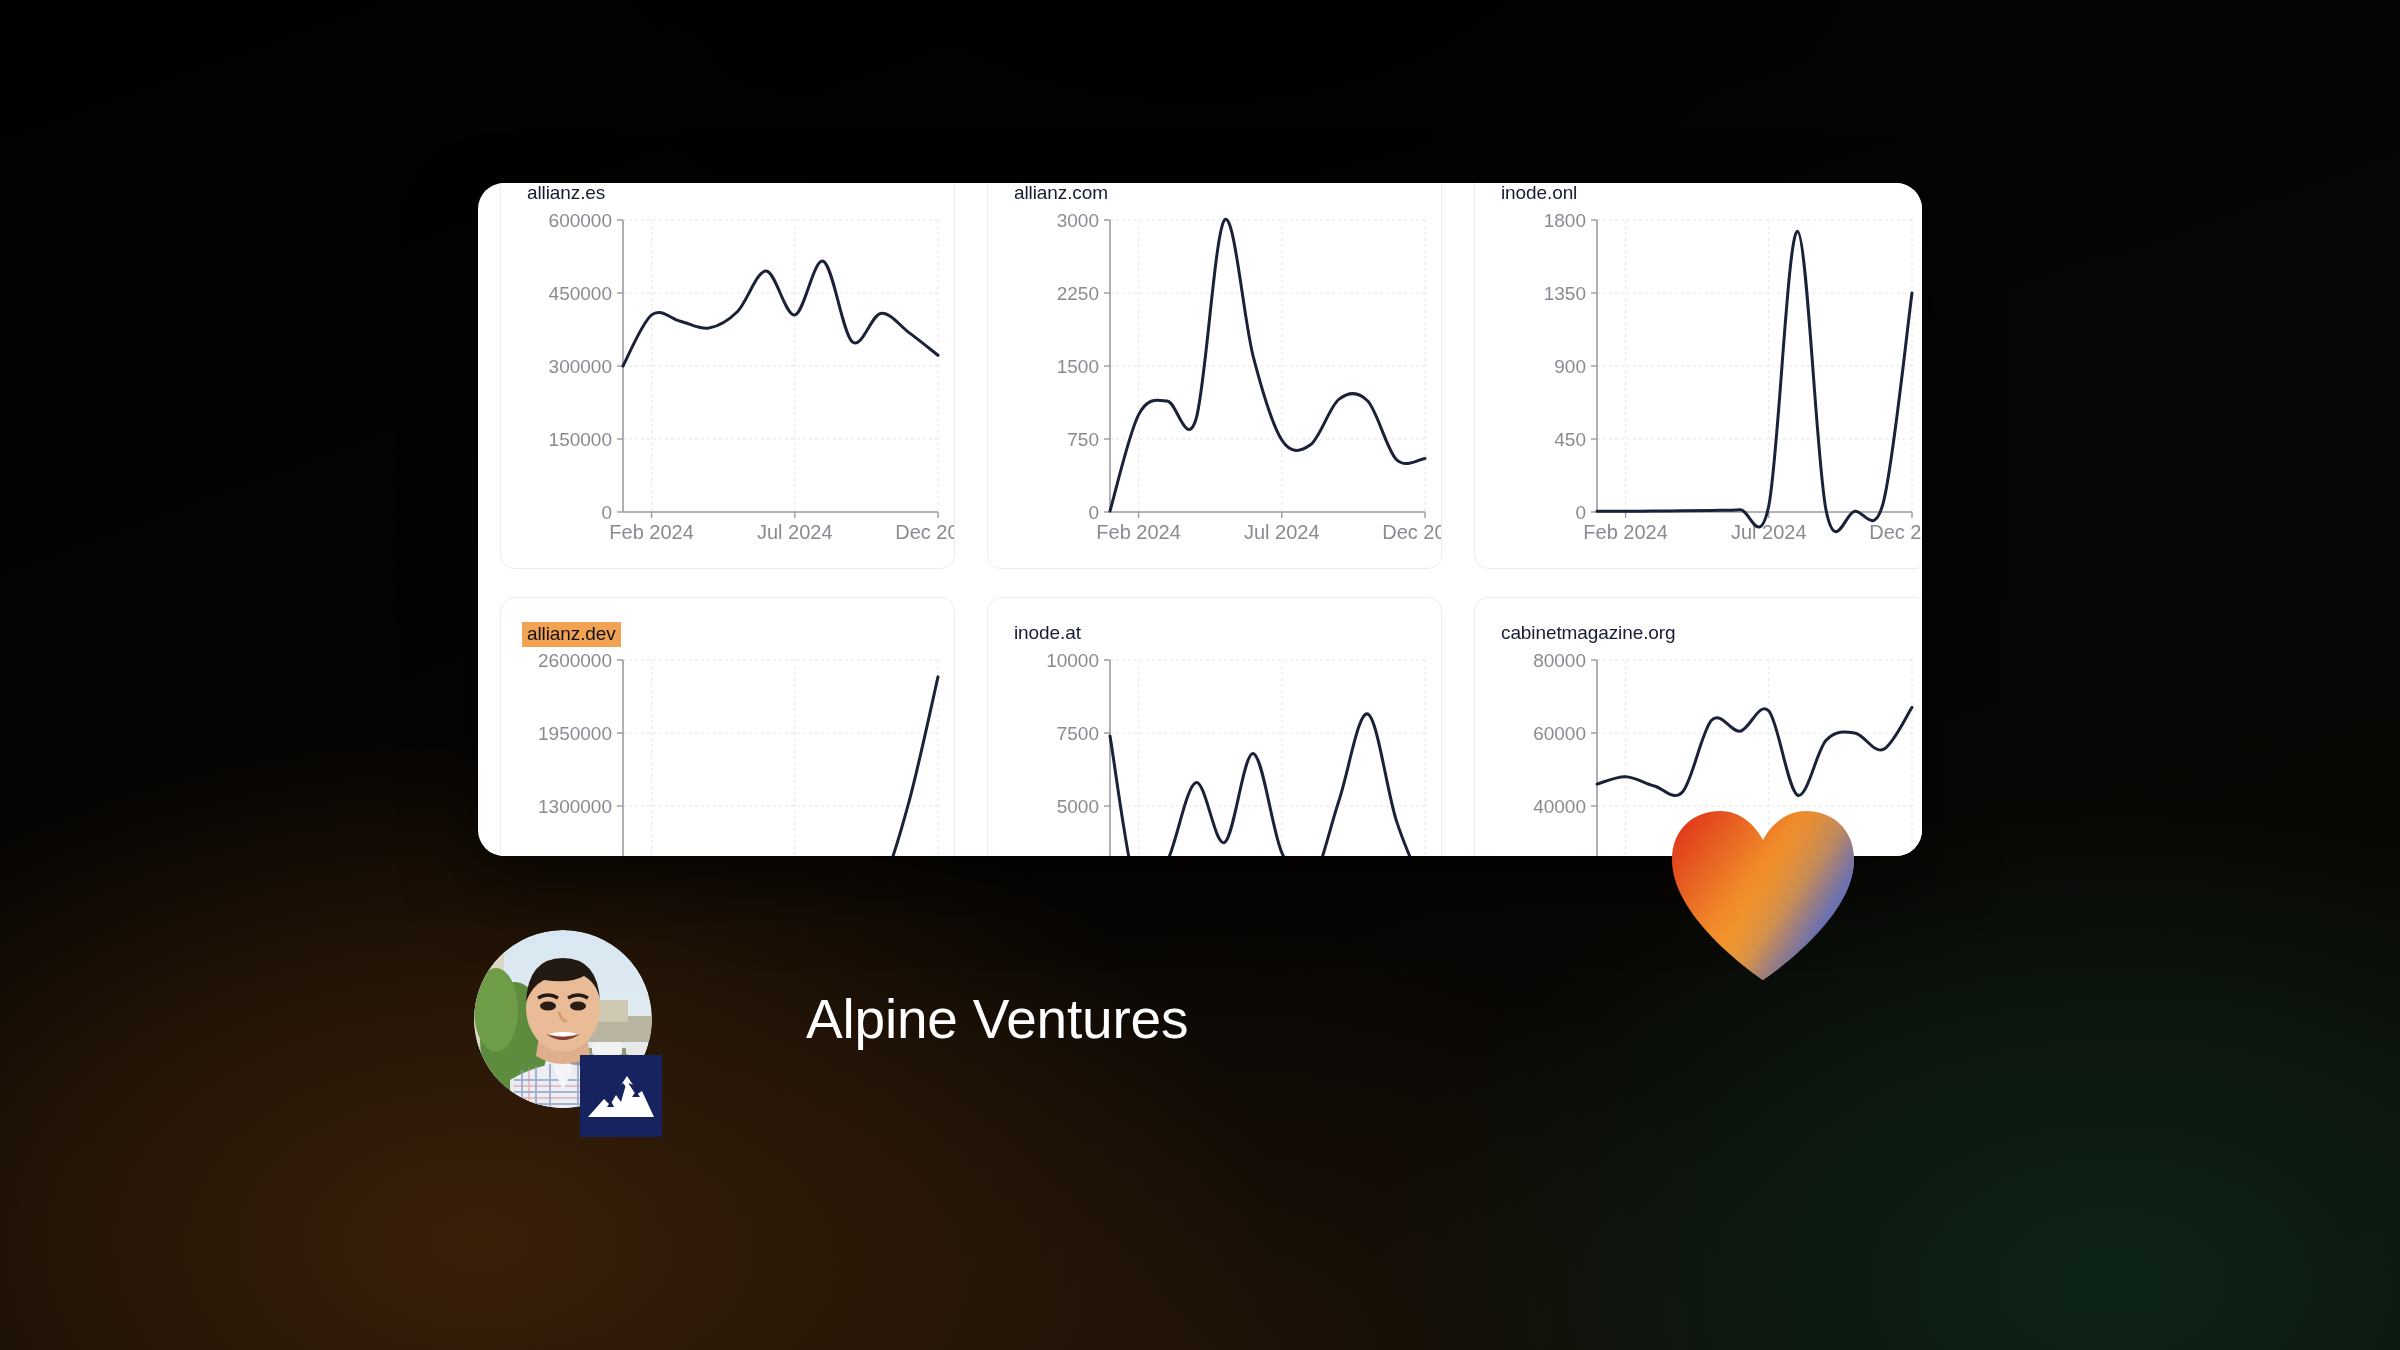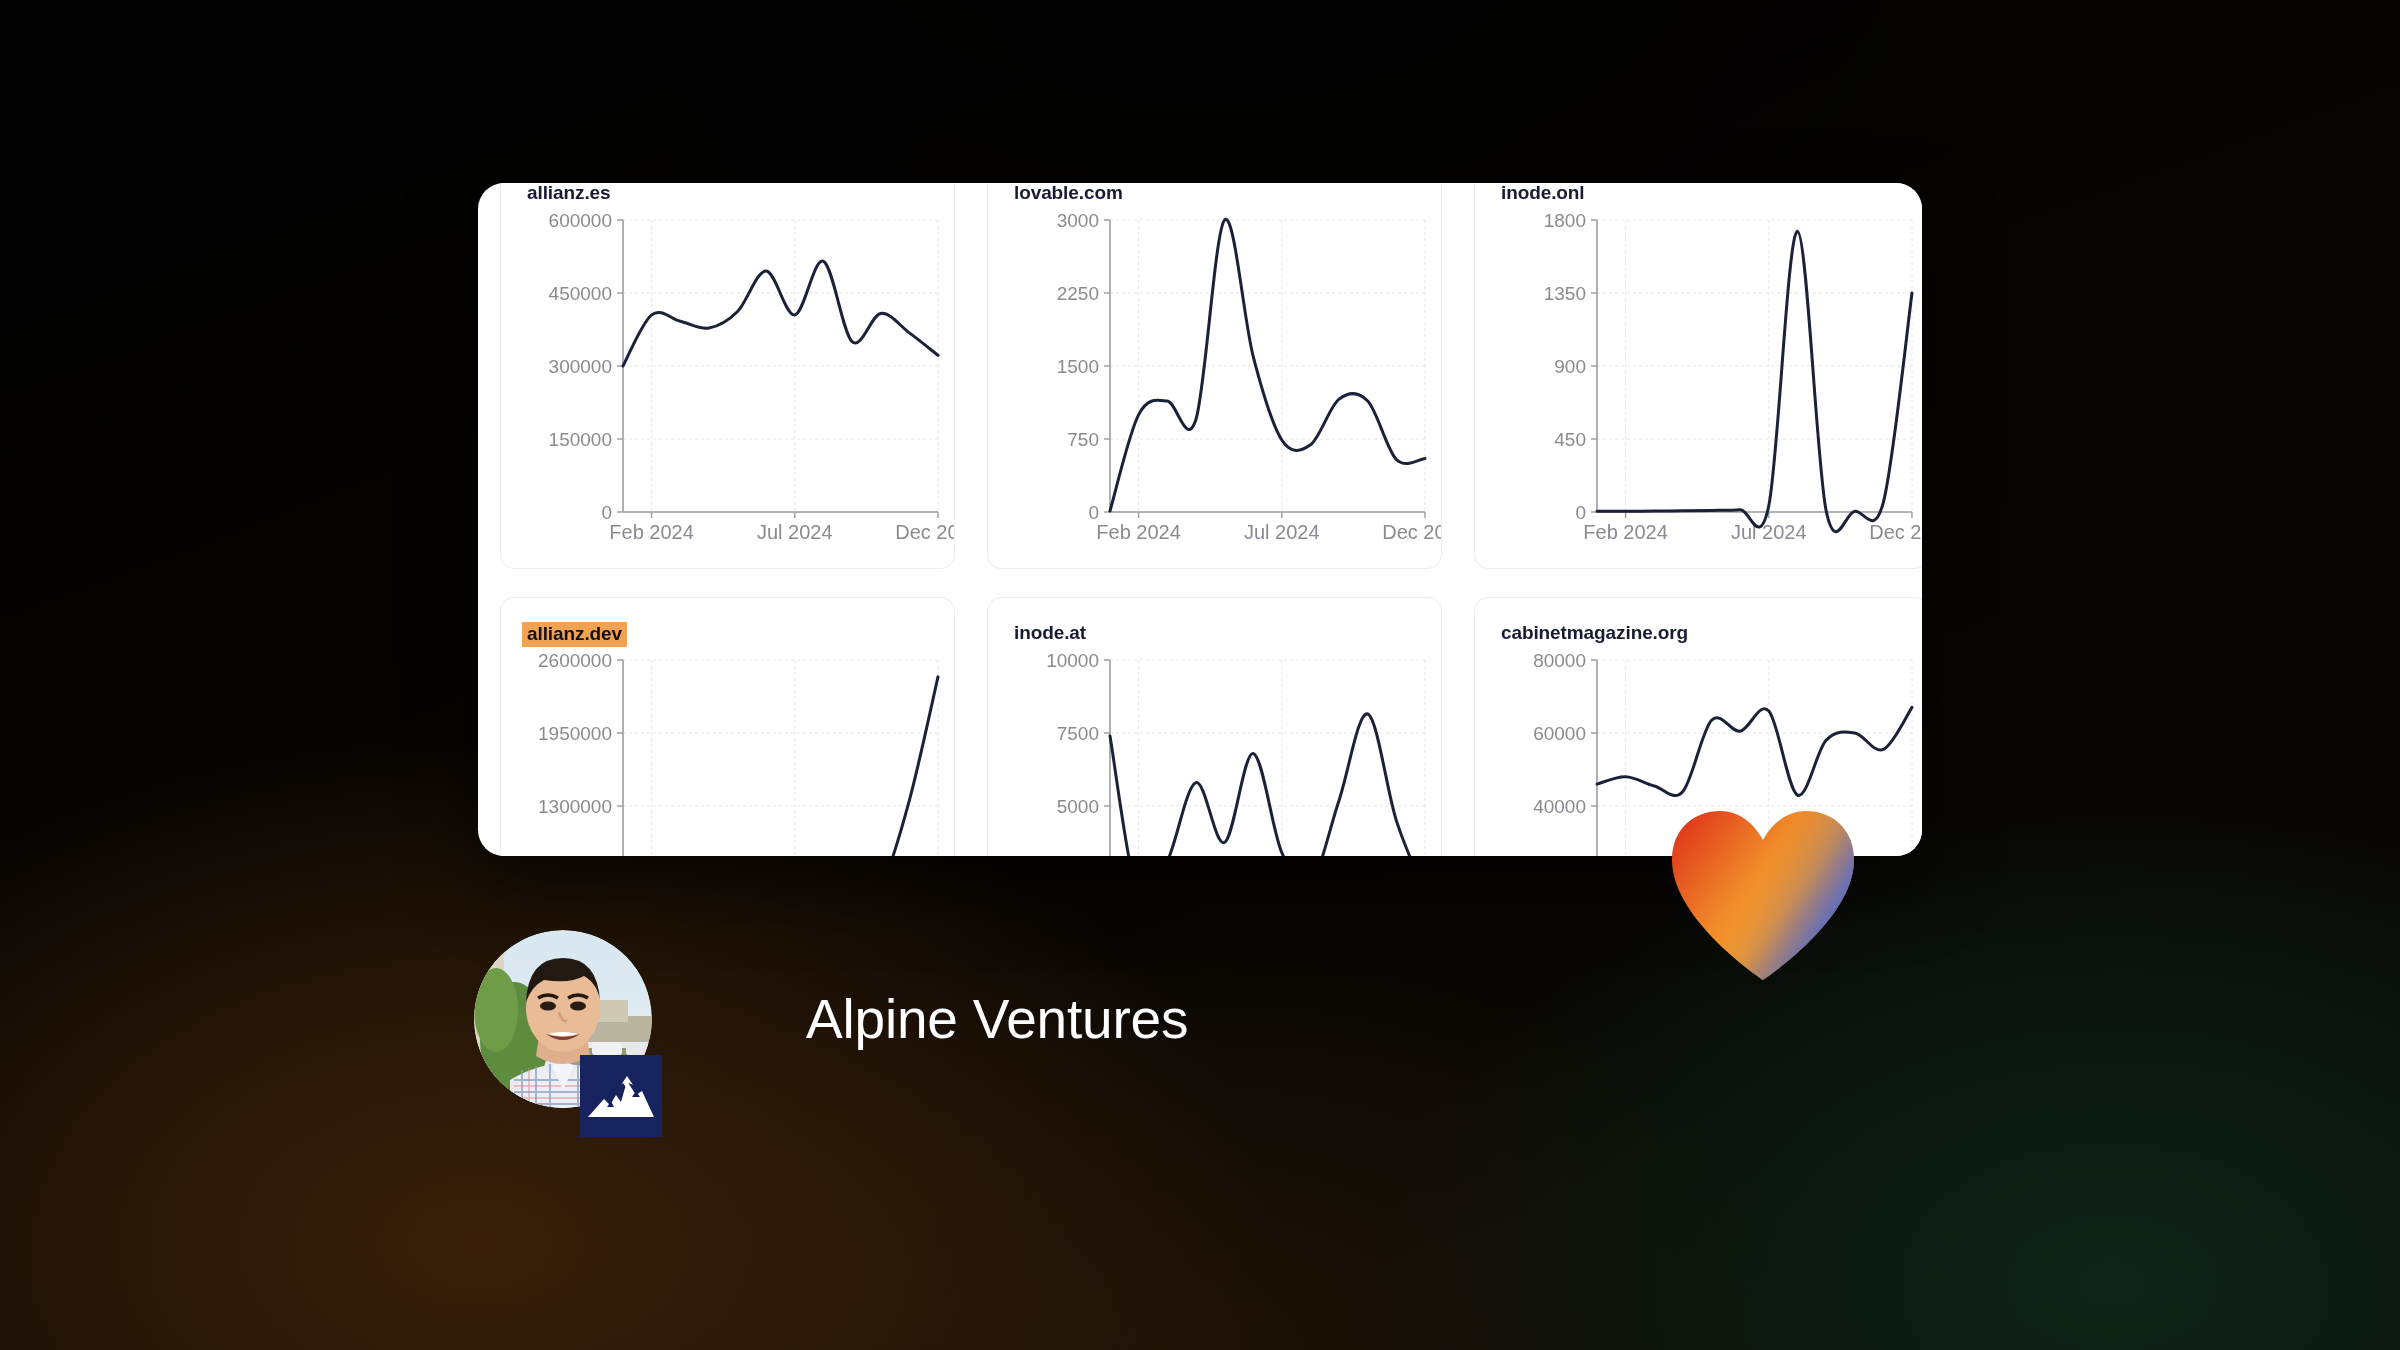--- a/index.html
+++ b/index.html
@@ -45,21 +45,21 @@
   .panel {
     background:#fff;
     border:1px solid #ececef;
     border-radius:14px;
     position:relative;
     padding:24px 18px 10px 18px;
     overflow:hidden;
   }
   .panel-title {
     font-size:19px;
-    font-weight:bold;
+    font-weight:normal;
     color:#171c33;
     letter-spacing:-0.1px;
     padding-left:8px;
     display:inline-block;
   }
   .panel-title.hl {
     background:#f2a253;
     color:#111111;
     padding:1px 5px 2px 5px;
     margin-left:3px;
@@ -137,21 +137,21 @@
             <text x="111" y="16.5" text-anchor="end" font-size="19" font-family="&quot;Liberation Sans&quot;, sans-serif" fill="#8a8a92">600000</text>
             <line x1="150.6" x2="150.6" y1="302" y2="308" stroke="#9b9ba3" stroke-width="1.4"></line>
             <text x="150.6" y="329" text-anchor="middle" font-size="20" font-family="&quot;Liberation Sans&quot;, sans-serif" fill="#8a8a92">Feb 2024</text>
             <line x1="293.8" x2="293.8" y1="302" y2="308" stroke="#9b9ba3" stroke-width="1.4"></line>
             <text x="293.8" y="329" text-anchor="middle" font-size="20" font-family="&quot;Liberation Sans&quot;, sans-serif" fill="#8a8a92">Jul 2024</text>
             <line x1="437.0" x2="437.0" y1="302" y2="308" stroke="#9b9ba3" stroke-width="1.4"></line>
             <text x="437.0" y="329" text-anchor="middle" font-size="20" font-family="&quot;Liberation Sans&quot;, sans-serif" fill="#8a8a92">Dec 2024</text>
             <path d="M122.00,156.00 C126.77,147.48 141.09,112.36 150.64,104.90 C160.18,97.44 169.73,109.04 179.27,111.23 C188.82,113.42 198.36,119.66 207.91,118.04 C217.45,116.42 227.00,110.98 236.55,101.49 C246.09,92.00 255.64,60.53 265.18,61.10 C274.73,61.67 284.27,106.52 293.82,104.90 C303.36,103.28 312.91,46.91 322.45,51.37 C332.00,55.83 341.55,122.99 351.09,131.67 C360.64,140.35 370.18,104.90 379.73,103.44 C389.27,101.98 398.82,115.93 408.36,122.91 C417.91,129.88 432.23,141.56 437.00,145.29" fill="none" stroke="#1b2138" stroke-width="3" stroke-linecap="round" stroke-linejoin="round"></path>
           </svg>
         </div></div>
-      <div class="panel"><div class="panel-title">lovable.com</div><div class="plot">
+      <div class="panel"><div class="panel-title">allianz.com</div><div class="plot">
           <svg width="455" height="350" viewBox="0 0 455 350">
             <line x1="122" x2="437" y1="302.0" y2="302.0" stroke="#e6e6ea" stroke-width="1" stroke-dasharray="3,3"></line>
             <line x1="122" x2="437" y1="229.0" y2="229.0" stroke="#e6e6ea" stroke-width="1" stroke-dasharray="3,3"></line>
             <line x1="122" x2="437" y1="156.0" y2="156.0" stroke="#e6e6ea" stroke-width="1" stroke-dasharray="3,3"></line>
             <line x1="122" x2="437" y1="83.0" y2="83.0" stroke="#e6e6ea" stroke-width="1" stroke-dasharray="3,3"></line>
             <line x1="122" x2="437" y1="10.0" y2="10.0" stroke="#e6e6ea" stroke-width="1" stroke-dasharray="3,3"></line>
             <line x1="150.6" x2="150.6" y1="10" y2="302" stroke="#e6e6ea" stroke-width="1" stroke-dasharray="3,3"></line>
             <line x1="293.8" x2="293.8" y1="10" y2="302" stroke="#e6e6ea" stroke-width="1" stroke-dasharray="3,3"></line>
             <line x1="437.0" x2="437.0" y1="10" y2="302" stroke="#e6e6ea" stroke-width="1" stroke-dasharray="3,3"></line>
             <line x1="122" x2="122" y1="10" y2="302" stroke="#9b9ba3" stroke-width="1.6"></line>

